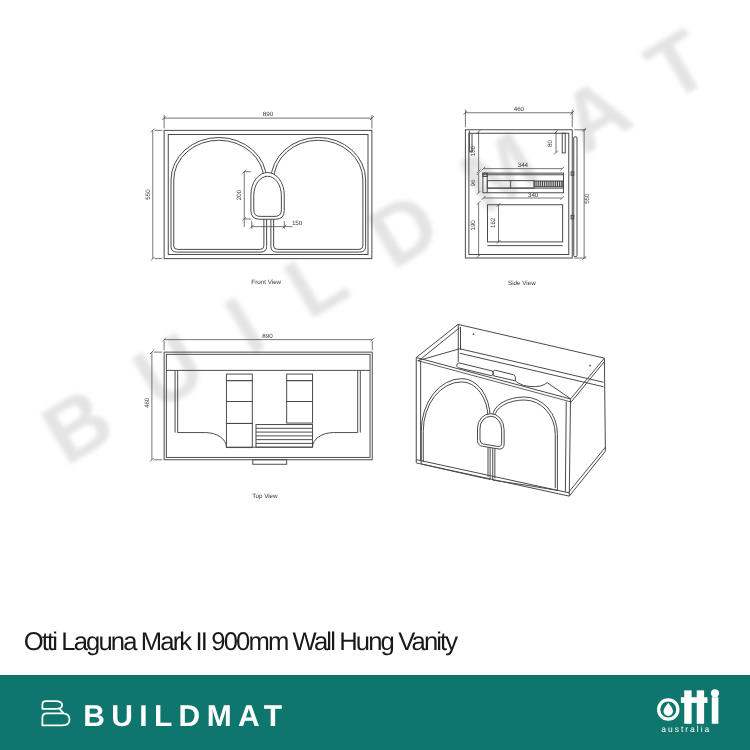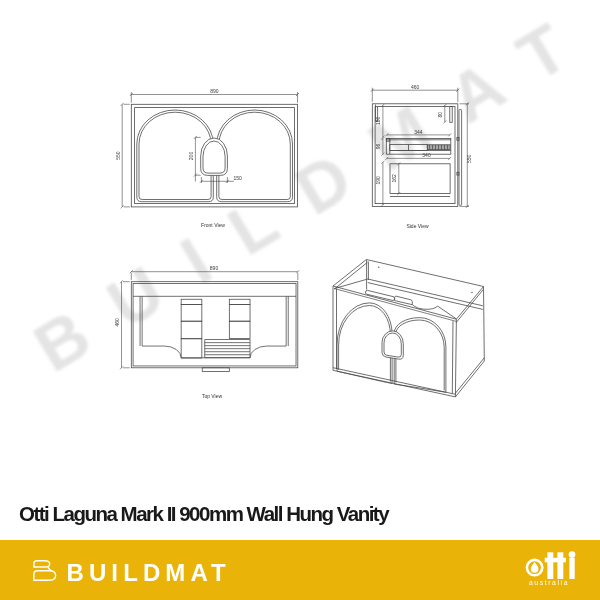--- a/index.html
+++ b/index.html
@@ -1,23 +1,23 @@
 <!DOCTYPE html>
 <html><head>
 <meta charset="utf-8">
 <style>
   html,body{margin:0;padding:0;}
   .page{position:relative;width:600px;height:600px;background:#fff;overflow:hidden;
         font-family:"Liberation Sans",sans-serif;}
   .wm{position:absolute;left:316px;top:188px;transform:translate(-50%,-50%) rotate(-31deg);
       font-weight:bold;font-size:68px;letter-spacing:36.5px;color:#e4e4e4;white-space:nowrap;
       filter:blur(1.5px);}
-  .title{position:absolute;left:19px;top:501.5px;font-size:20.5px;font-weight:bold;color:#191919;
+  .title{position:absolute;left:19px;top:501.5px;font-size:20.5px;font-weight:normal;color:#191919;
          letter-spacing:-1.5px;}
-  .footer{position:absolute;left:0;top:540px;width:600px;height:60px;background:#eab308;}
+  .footer{position:absolute;left:0;top:540px;width:600px;height:60px;background:#0f766e;}
 </style>
 </head>
 <body>
 <div class="page">
 
   <div class="wm">BUILDMAT</div>
 
   <svg width="600" height="600" viewBox="0 0 600 600" style="position:absolute;left:0;top:0;" fill="none" stroke="#4a4a4a" stroke-width="0.8">
     <g id="frontview">
 

